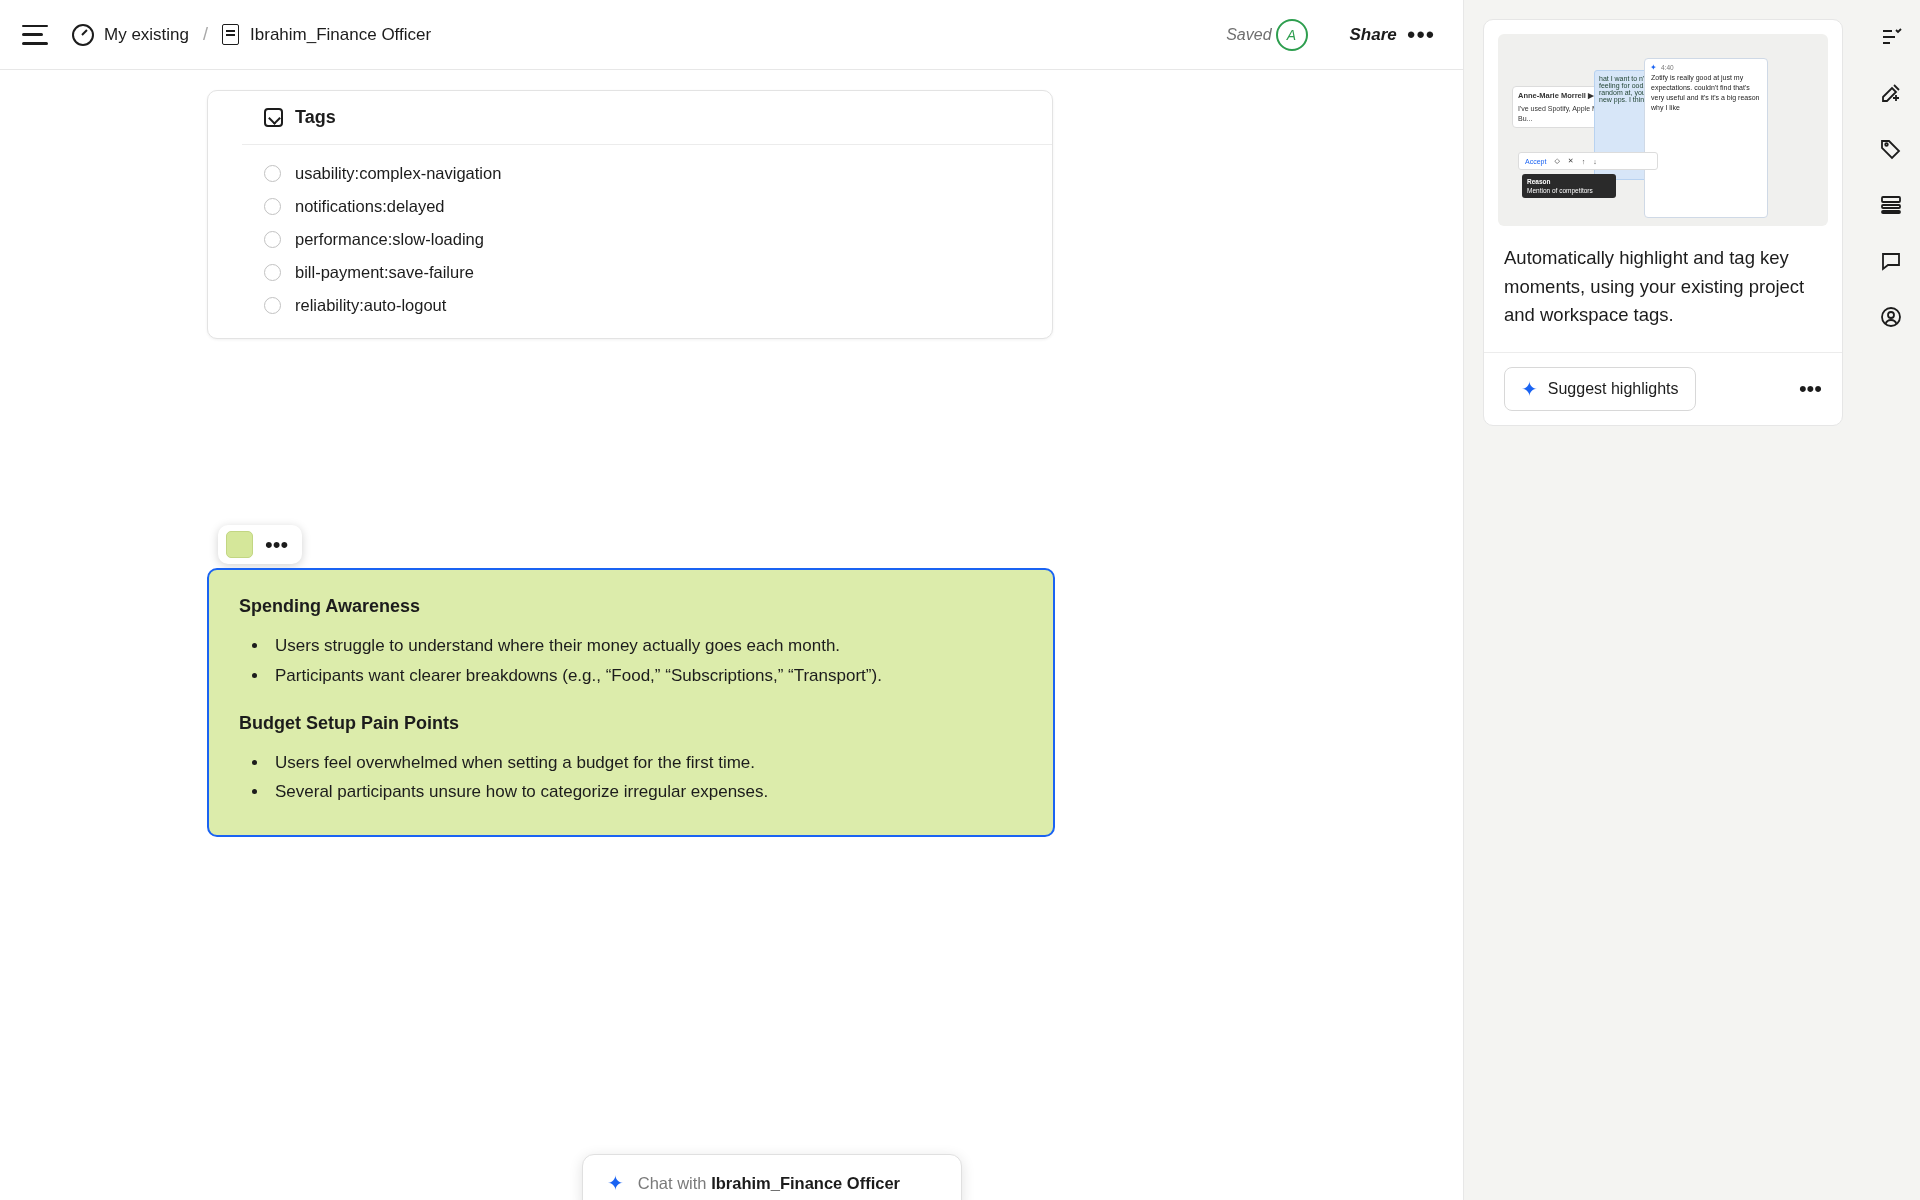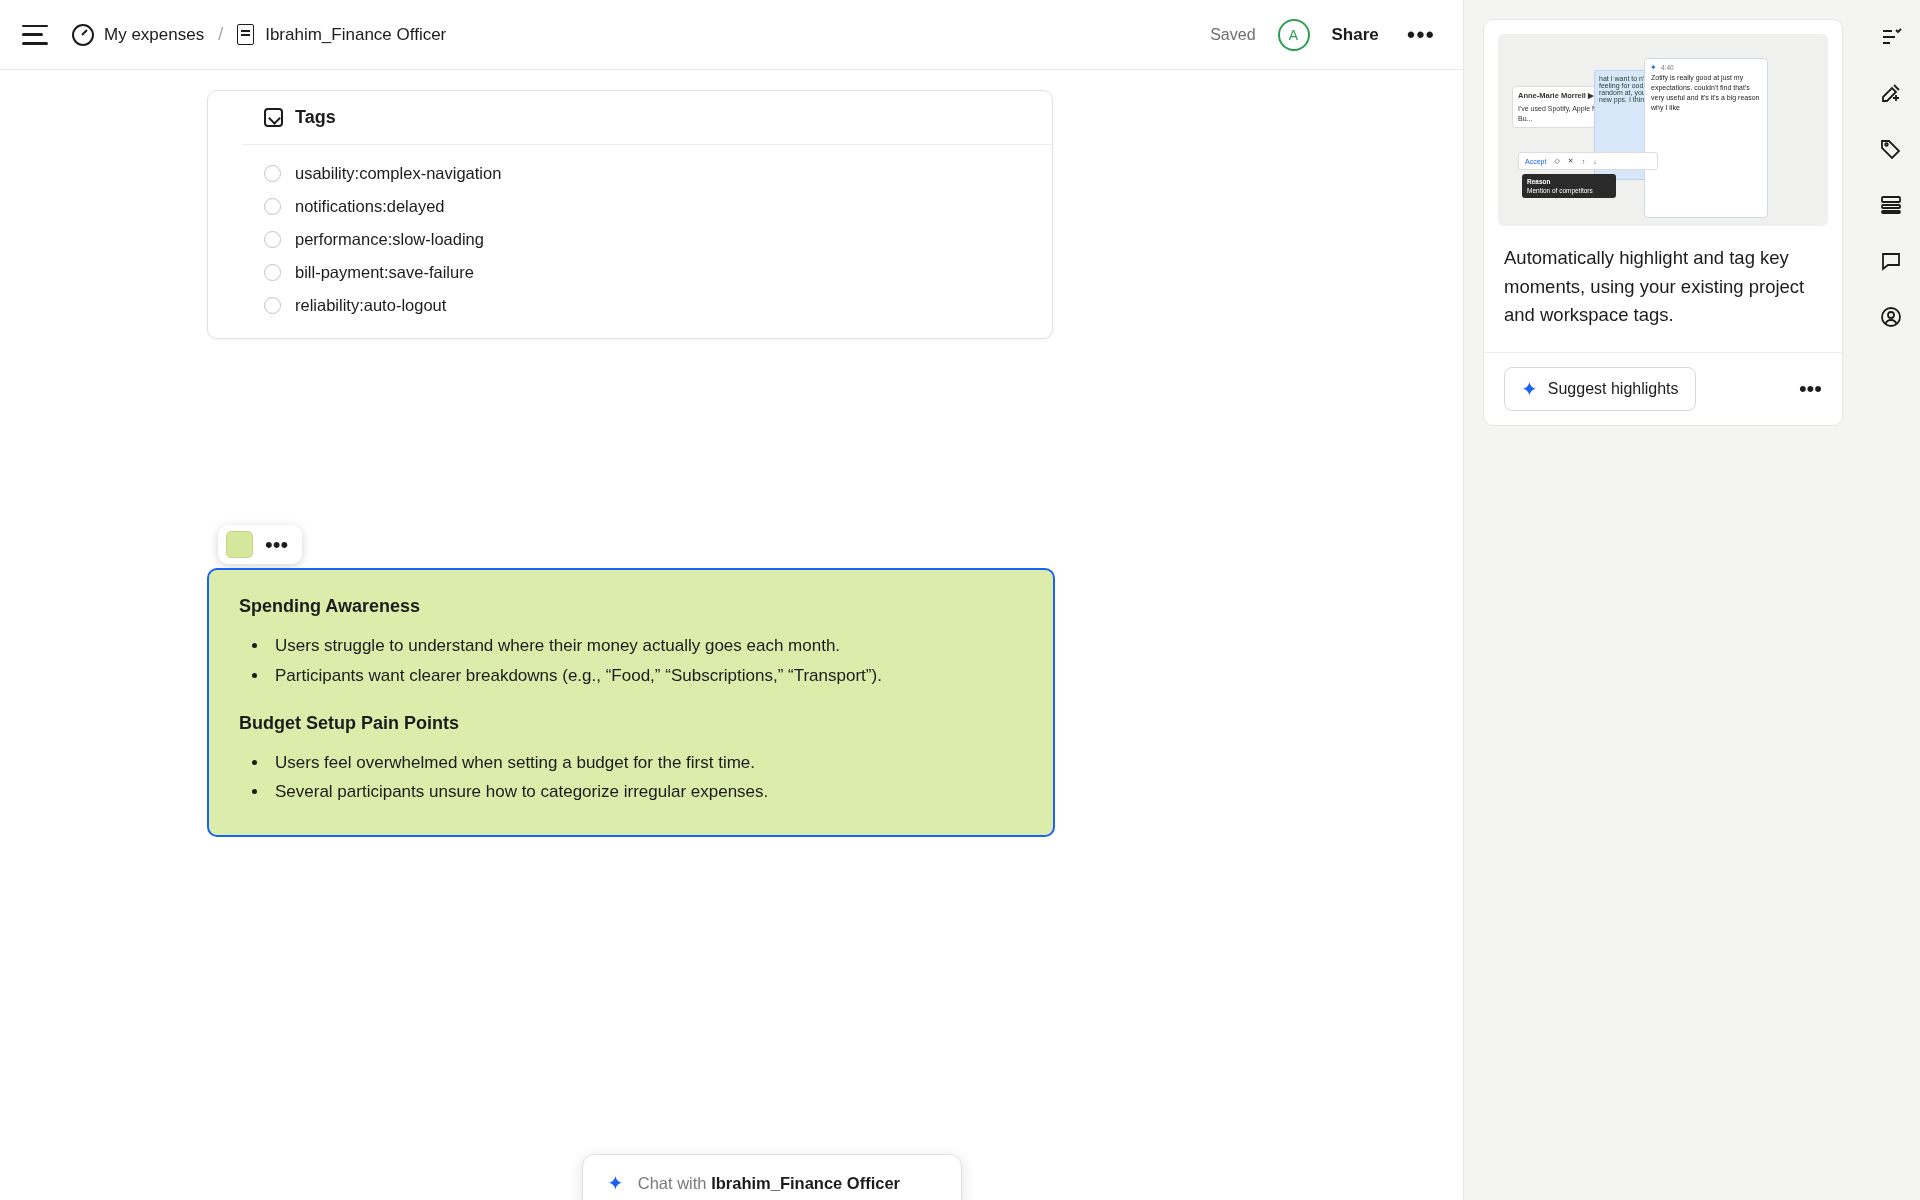--- a/index.html
+++ b/index.html
@@ -43,29 +43,29 @@
   .doc-icon {
     width: 17px; height: 21px; border: 1.8px solid #1c1c1c; border-radius: 2px;
     margin-right: 11px; position: relative; flex: 0 0 auto;
   }
   .doc-icon::before, .doc-icon::after {
     content: ""; position: absolute; left: 3px; right: 3px; height: 1.6px; background: #1c1c1c;
   }
   .doc-icon::before { top: 5px; }
   .doc-icon::after { top: 9px; }
 
-  .topbar-right { margin-left: auto; display: flex; align-items: center; gap: 22px; }
+  .topbar-right { margin-left: auto; display: flex; align-items: center; gap: 4px; font-style: italic; }
   .saved-text { font-size: 16px; color: #6f6f6f; }
   .avatar {
     width: 32px; height: 32px; border-radius: 50%;
     border: 2px solid #2e9e4f; color: #2e9e4f;
     display: flex; align-items: center; justify-content: center;
     font-size: 14px; background: #fff;
   }
-  .share-btn { font-size: 17px; font-weight: bold; color: #1c1c1c; cursor: pointer; }
+  .share-btn { font-size: 17px; font-weight: bold; color: #1c1c1c; cursor: pointer; margin-left: 38px; }
   .dots-btn {
     font-size: 24px; color: #1c1c1c; cursor: pointer; line-height: 10px;
     letter-spacing: 1px; padding: 0 6px;
   }
 
   
   .canvas { position: absolute; top: 70px; left: 0; width: 1463px; height: 1130px; background: #fff; }
 
   
   .tags-card {
@@ -214,21 +214,21 @@
 </head>
 <body>
 
 <div class="topbar">
   <div class="hamburger">
     <span></span>
       <span></span>
       <span></span>
   </div>
   <div class="proj-icon"></div>
-  <span class="crumb-text">My expenses</span>
+  <span class="crumb-text">My existing</span>
   <span class="crumb-sep">/</span>
   <div class="doc-icon"></div>
   <span class="crumb-text">Ibrahim_Finance Officer</span>
 
   <div class="topbar-right">
     <span class="saved-text">Saved</span>
     <div class="avatar">A</div>
     <span class="share-btn">Share</span>
     <span class="dots-btn">•••</span>
   </div>

